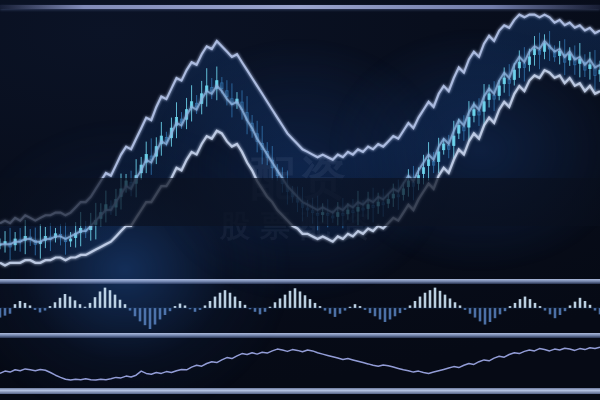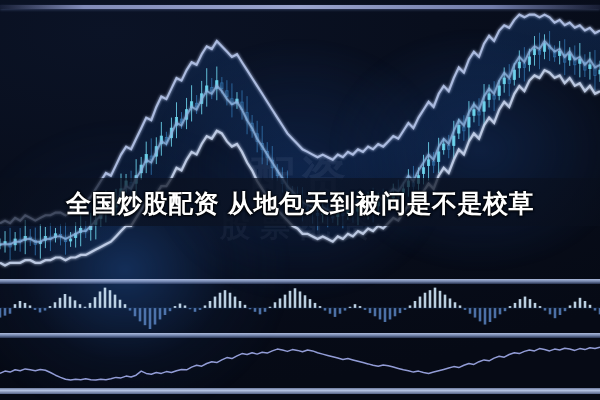--- a/index.html
+++ b/index.html
@@ -559,15 +559,14 @@
 
   <div class="top-rule"></div>
   <div class="divider" id="div-1"></div>
   <div class="divider" id="div-2"></div>
   <div class="divider" id="div-3"></div>
 
   <div class="watermark">配资</div>
   <div class="watermark-2">股票配资</div>
 
   <div class="title-band"></div>
-  <div class="title-text">全国炒股配资 从地包天到被问是不是校草</div>
 
 </div>
 
 </body></html>

